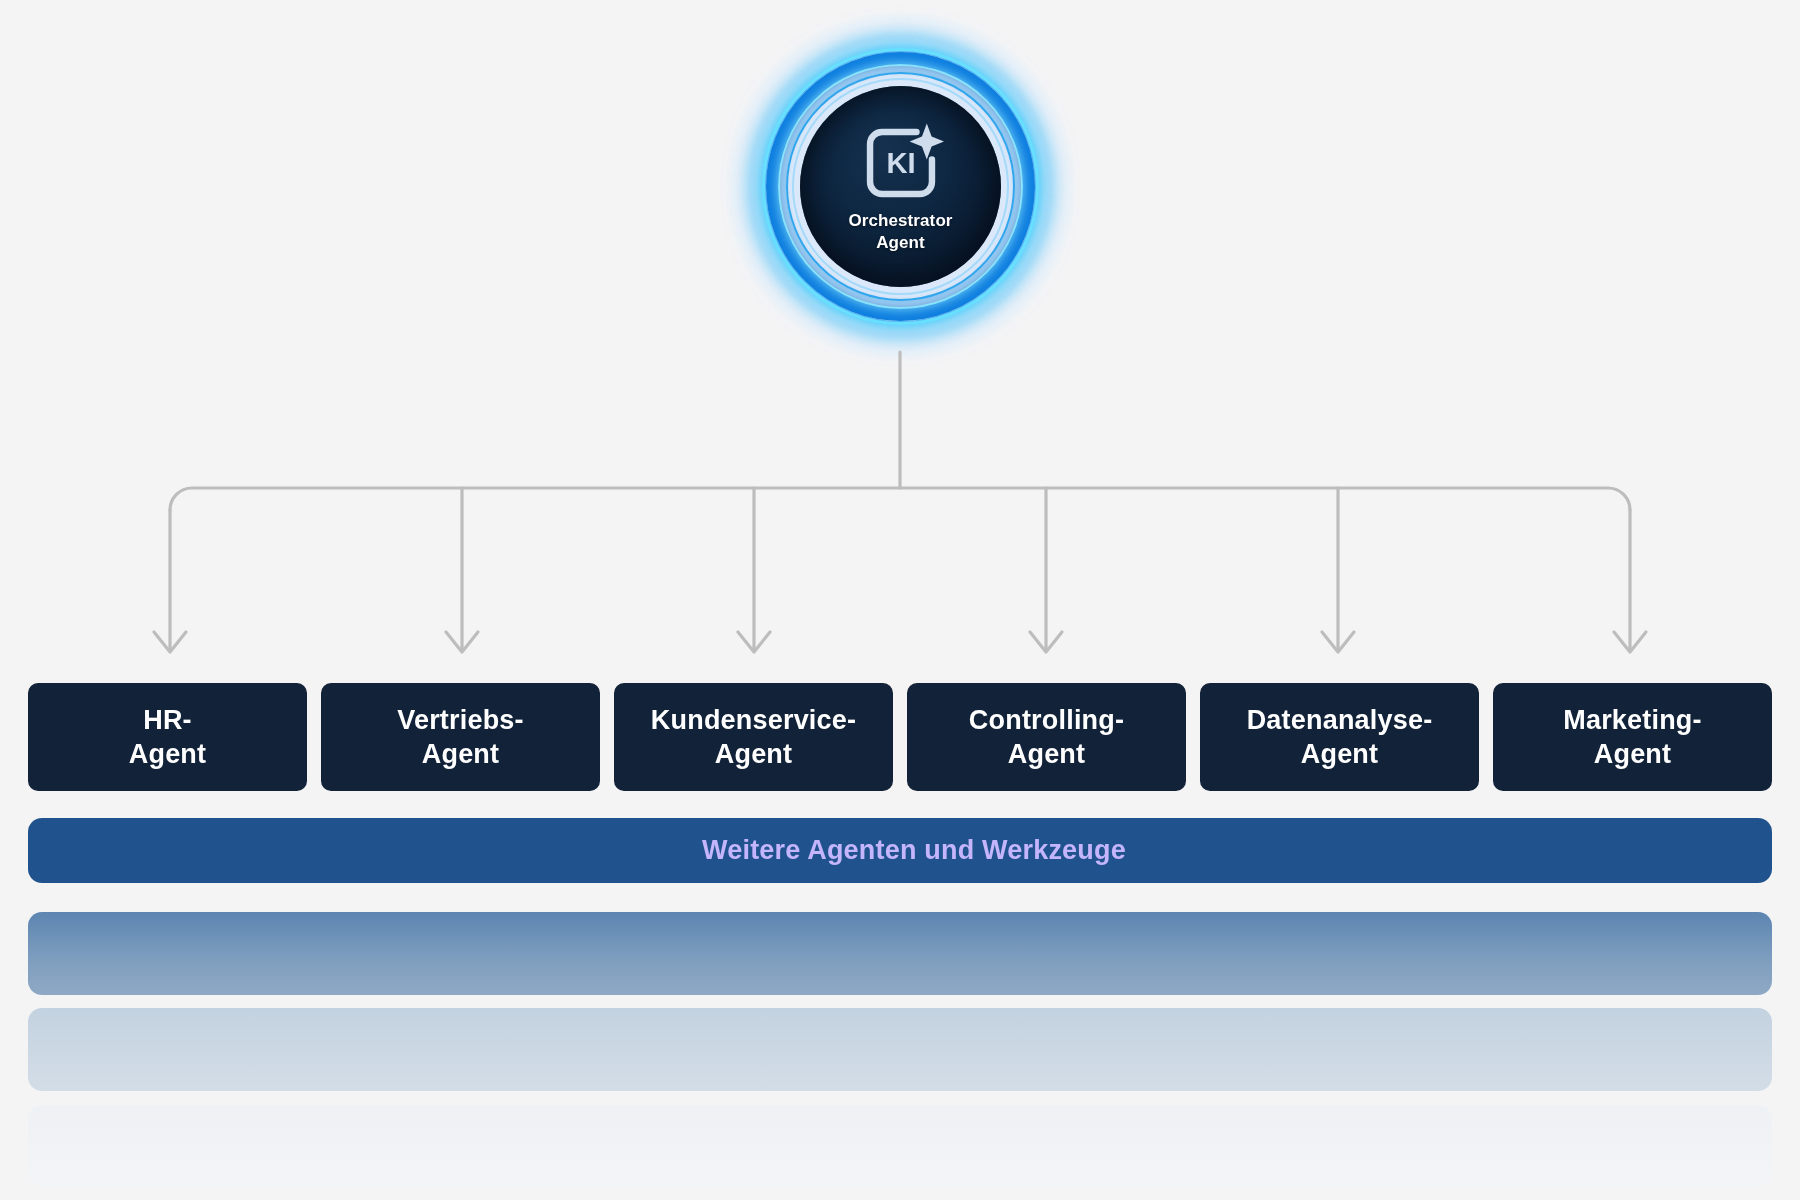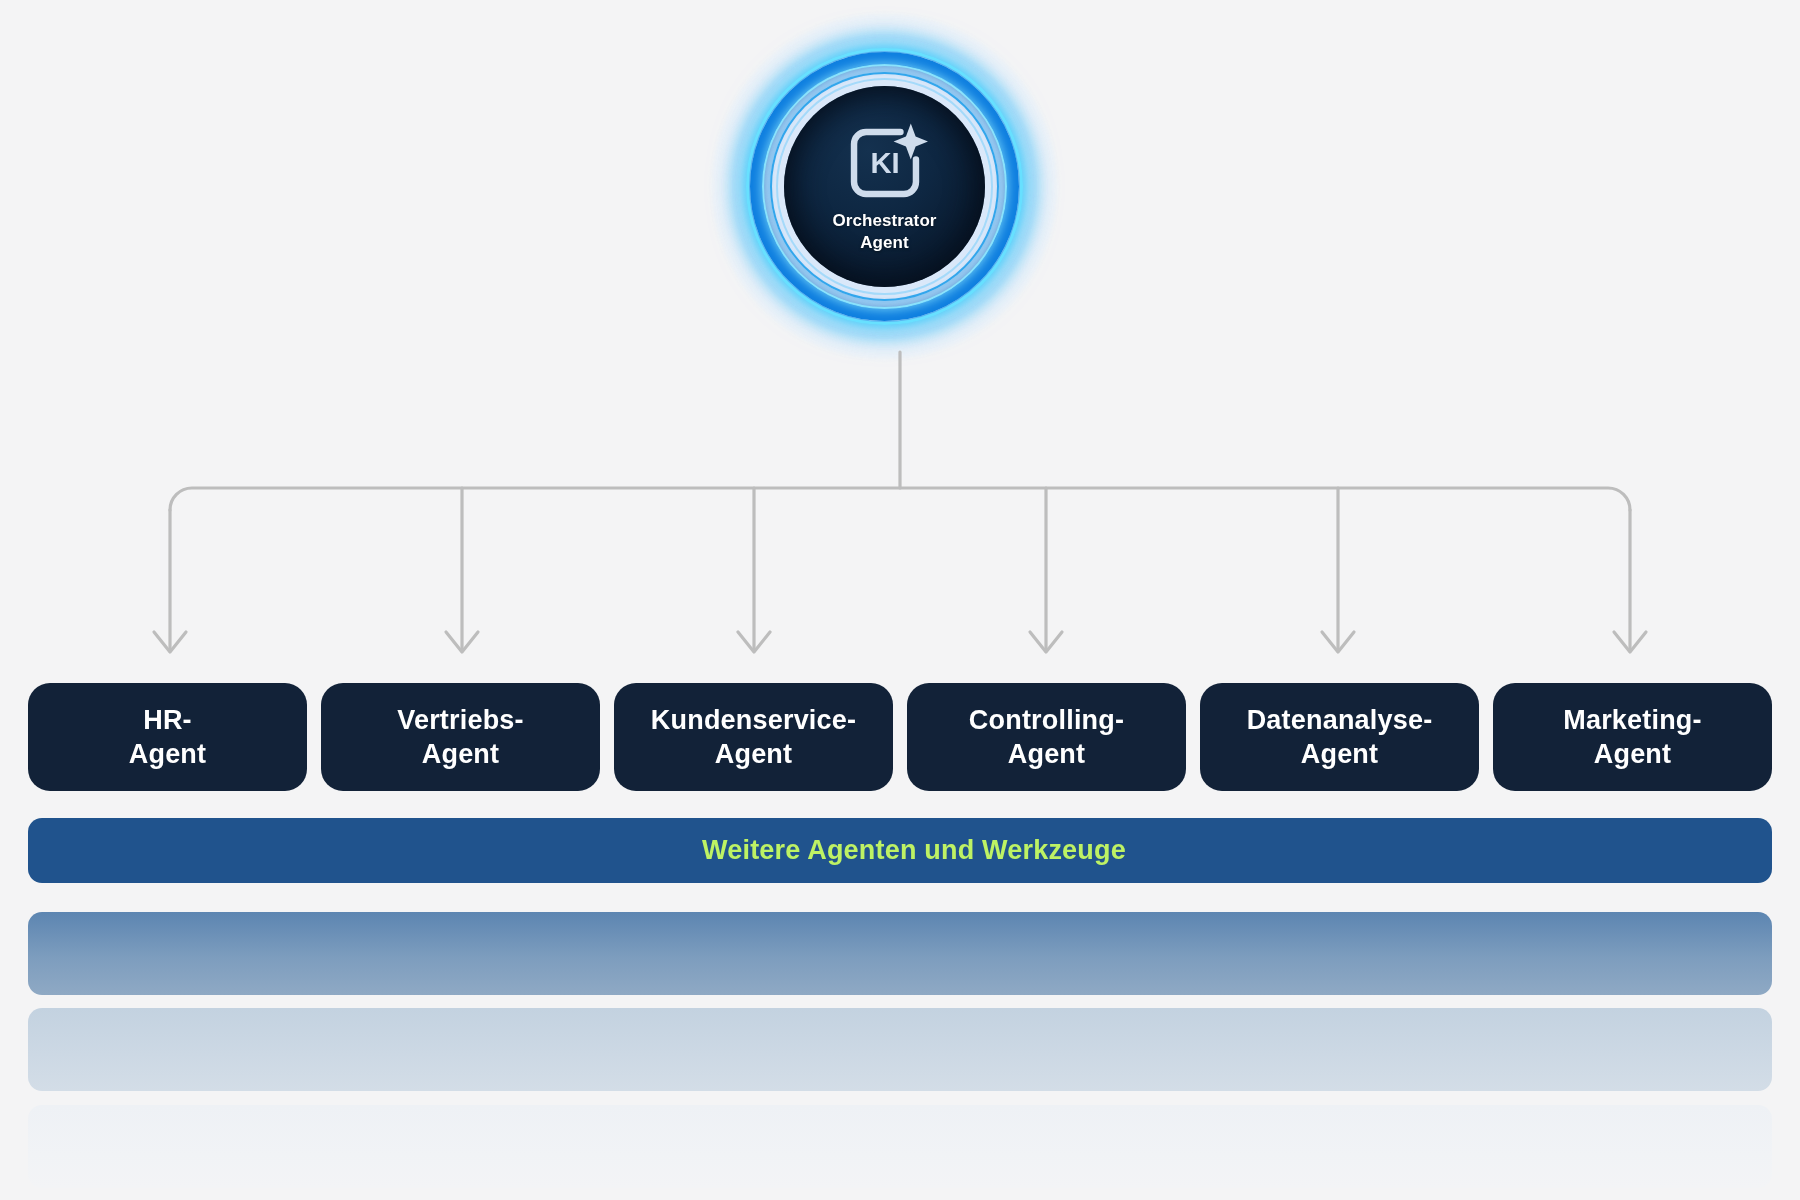--- a/index.html
+++ b/index.html
@@ -15,21 +15,21 @@
   #stage {
     position: relative;
     width: 1800px;
     height: 1200px;
     background: #f4f4f5;
   }
 
   
   #orchestrator-node {
     position: absolute;
-    left: 712px;
+    left: 728px;
     top: 14px;
     width: 345px;
     height: 345px;
     text-decoration: underline;
   }
 
   .halo-outer {
     position: absolute;
     inset: 0;
     border-radius: 50%;
@@ -168,21 +168,21 @@
     top: 683px;
     width: 1744px;
     height: 108px;
     display: flex;
     gap: 14px;
   }
 
   .agent-box {
     flex: 1 1 0;
     background: #122238;
-    border-radius: 22px;
+    border-radius: 10px;
     display: flex;
     align-items: center;
     justify-content: center;
     text-align: center;
     padding: 0 10px;
   }
 
   .agent-box-label {
     color: #ffffff;
     font-size: 27px;
@@ -201,21 +201,21 @@
 
   #bar-more-agents {
     top: 818px;
     height: 65px;
     background: #20538d;
     display: flex;
     align-items: center;
     justify-content: center;
   }
   #bar-more-agents .bar-label {
-    color: #bef264;
+    color: #c4b5fd;
     font-size: 27px;
     font-weight: 700;
     letter-spacing: .2px;
     margin-left: 28px;
   }
 
   #bar-fade-1 {
     top: 912px;
     height: 83px;
     background: linear-gradient(180deg, #5c85b1 0%, #7d9dbe 55%, #8fa9c4 100%);

